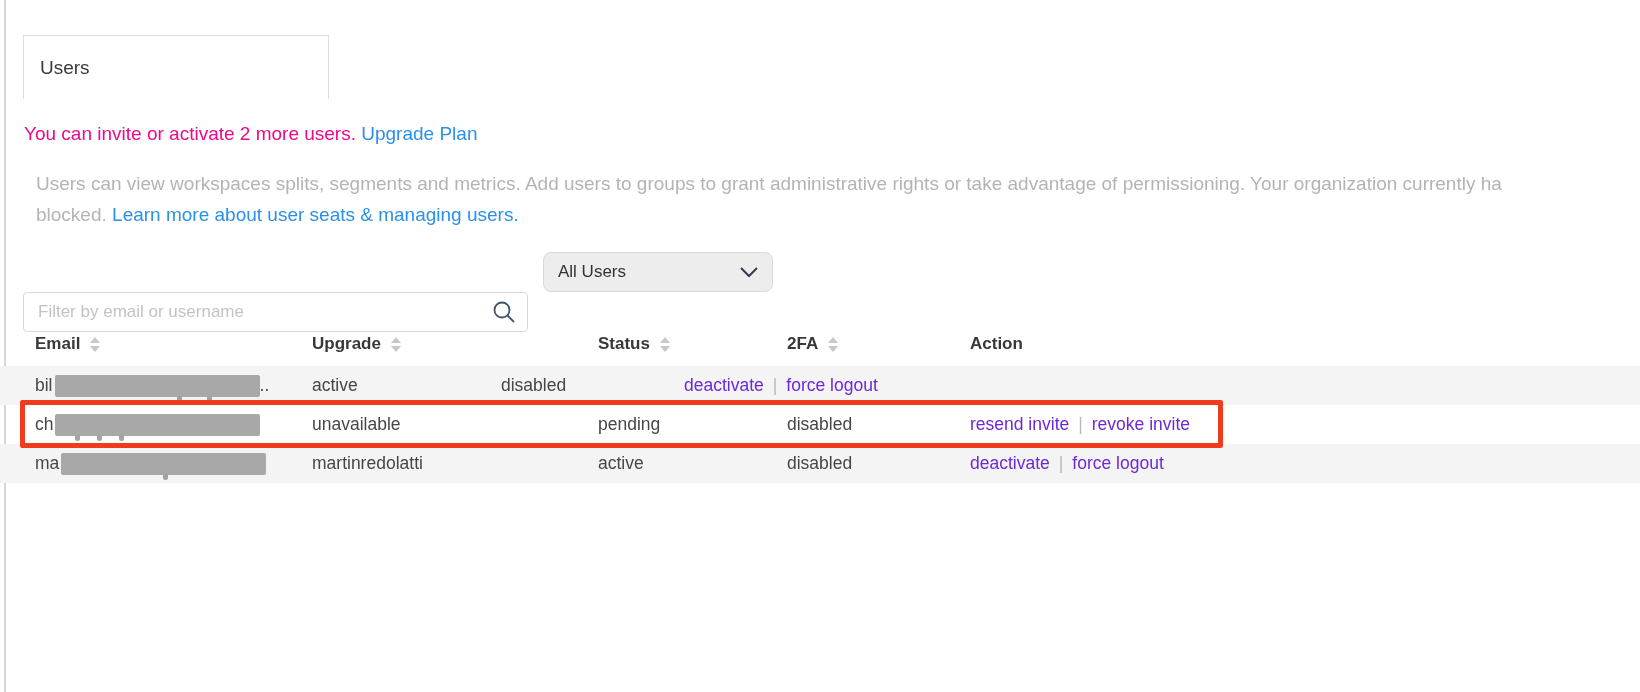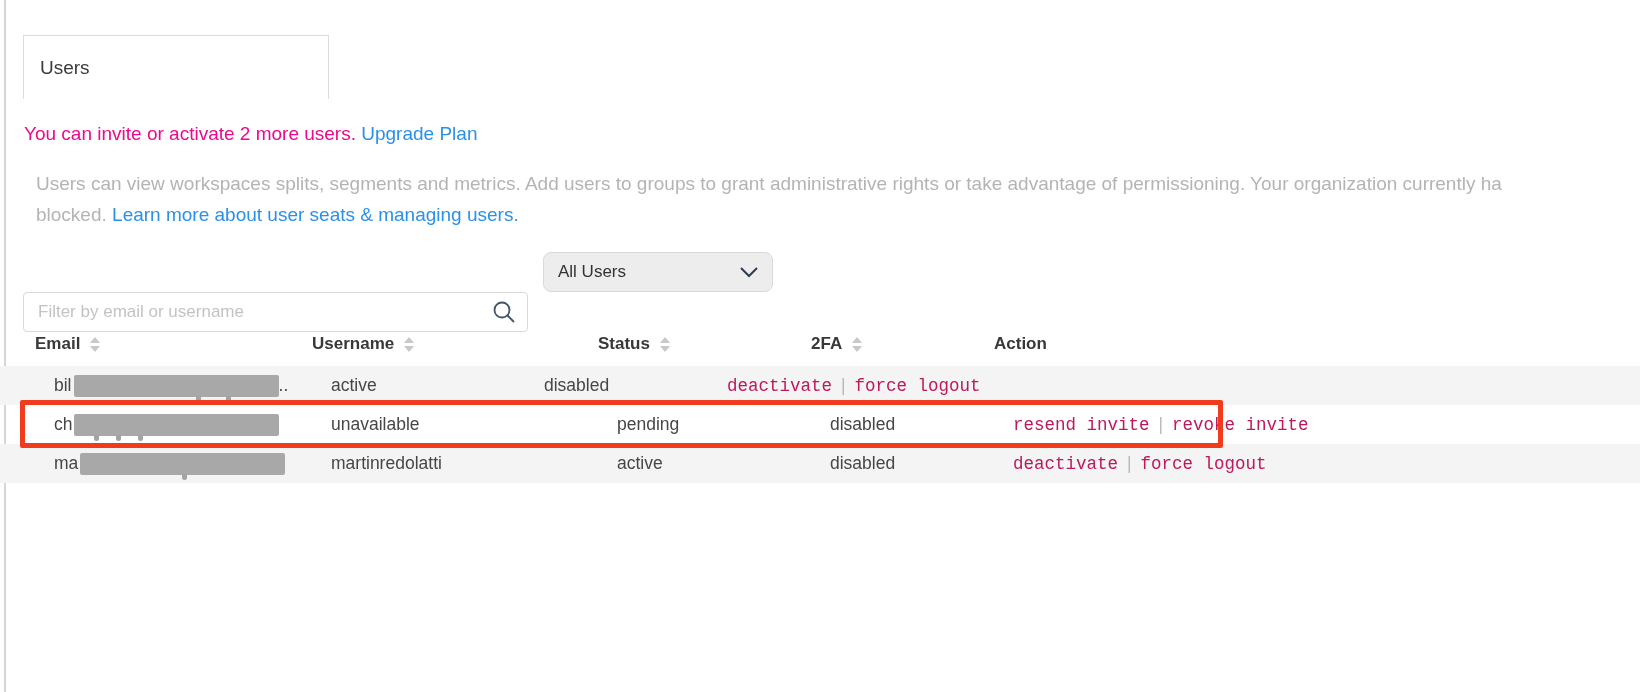--- a/index.html
+++ b/index.html
@@ -33,39 +33,39 @@
   .search-icon { position:absolute; right:12px; top:8px; width:24px; height:24px; }
   .dropdown { margin-left:15px; width:230px; height:40px; background:#ededed; border:1px solid #d9d9d9;
     border-radius:8px; display:flex; align-items:center; justify-content:space-between;
     padding:0 14px; cursor:pointer; }
   .dropdown .dd-label { font-size:17px; color:#333; }
 
   
   .table { position:absolute; left:0; top:322px; width:1640px; }
   .thead { display:flex; align-items:center; height:44px; padding-left:35px;
     font-size:17px; font-weight:bold; color:#383838; }
-  .trow { display:flex; align-items:center; height:39px; padding-left:54px;
+  .trow { display:flex; align-items:center; height:39px; padding-left:35px;
     font-size:17.5px; color:#464646; }
   .trow.striped { background:#f4f4f4; }
   .c-email { width:277px; display:flex; align-items:center; }
   .c-user { width:286px; }
   .c-status { width:189px; }
-  .c-2fa { width:183px;margin-left:24px; }
+  .c-2fa { width:183px; }
   .c-action { flex:1; display:flex; align-items:center; }
   .hcell { display:flex; align-items:center; cursor:pointer; }
 
   .sort { display:inline-flex; flex-direction:column; gap:3px; margin-left:10px; }
   .sort .up { width:0; height:0; border-left:5px solid transparent; border-right:5px solid transparent; border-bottom:6px solid #c8c8c8; }
   .sort .down { width:0; height:0; border-left:5px solid transparent; border-right:5px solid transparent; border-top:6px solid #c8c8c8; }
 
   .redact { width:205px; height:22px; background:#a8a8a8; border-radius:2px; margin-left:2px; position:relative; }
   .tail { position:absolute; bottom:-5px; width:5px; height:6px; background:#a3a3a3; border-radius:0 0 3px 3px; }
 
   .pipe { color:#b9b9b9; margin:0 9px; }
-  .action-link { color:#be185d; cursor:pointer;font-family:Liberation Mono, monospace; }
+  .action-link { color:#6d28d9; cursor:pointer; }
 
   
   .highlight-box { position:absolute; left:20px; top:400px; width:1203px; height:48px;
     border:5px solid #f03c1c; border-radius:2px; pointer-events:none; }
 </style>
 </head>
 <body>
 
 <div class="page">
   <div class="left-rail"></div>
@@ -110,21 +110,21 @@
   <div class="table">
     <div class="thead">
       <div class="c-email hcell">
         <span>Email</span>
         <span class="sort">
             <span class="up"></span>
             <span class="down"></span>
           </span>
       </div>
       <div class="c-user hcell">
-        <span>Username</span>
+        <span>Upgrade</span>
         <span class="sort">
             <span class="up"></span>
             <span class="down"></span>
           </span>
       </div>
       <div class="c-status hcell">
         <span>Status</span>
         <span class="sort">
             <span class="up"></span>
             <span class="down"></span>

